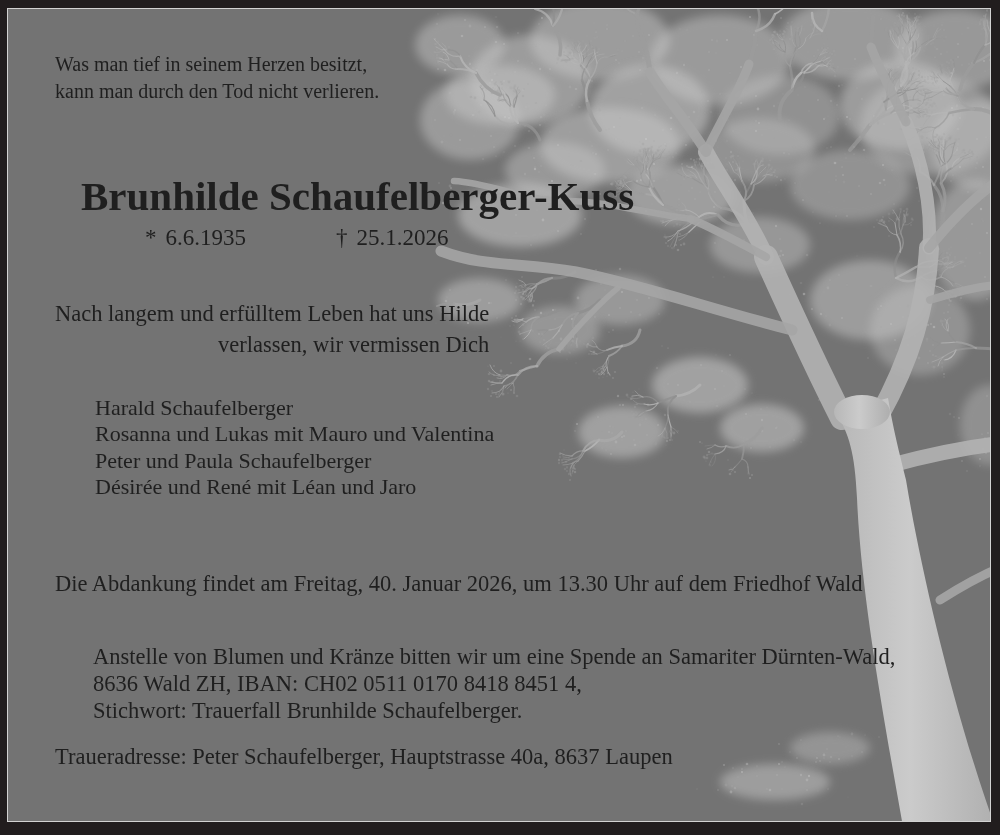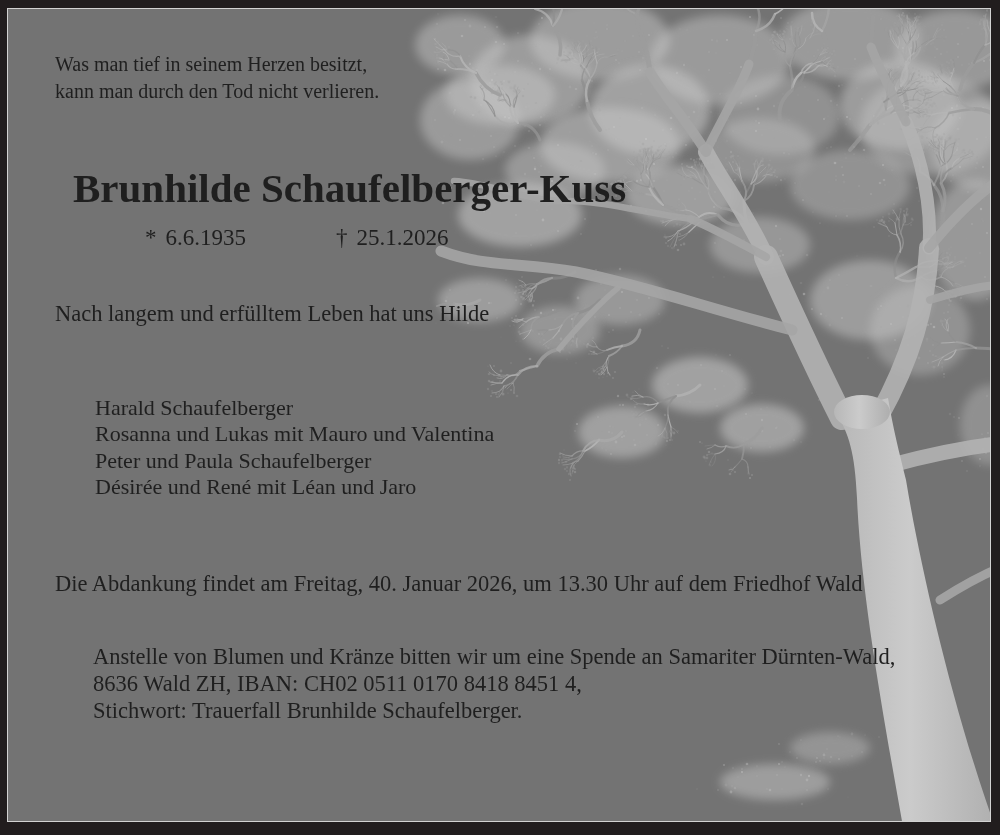--- a/index.html
+++ b/index.html
@@ -8,21 +8,21 @@
     font-family:"Liberation Serif","DejaVu Serif",serif;color:#1f1f1f;
   }
   #tree-svg{position:absolute;left:0;top:0;width:1000px;height:835px;z-index:1;}
   .frame{
     position:absolute;left:0;top:0;right:0;bottom:0;z-index:6;pointer-events:none;
     border-style:solid;border-color:#211d1e;border-width:8px 9px 13px 7px;
   }
   .frame::after{content:"";position:absolute;left:0;top:0;right:0;bottom:0;border:1px solid #d2d2d2;}
   .txt{position:absolute;z-index:3;white-space:nowrap;}
   #epigraph{left:55px;top:51px;font-size:20px;line-height:27px;}
-  #name{left:73px;top:166px;font-size:41px;font-weight:700;line-height:1.08;margin:0;}
+  #name{left:73px;top:166px;font-size:41px;font-weight:700;line-height:1.08;margin:8px;}
   #dates{left:0;top:224px;width:100%;font-size:23px;line-height:1.2;height:30px;}
   #dates .birth{position:absolute;left:145px;}
   #dates .death{position:absolute;left:336px;}
   .sym{margin-right:9px;}
   #intro{left:55px;top:298px;font-size:22.5px;line-height:31px;text-align:right;}
   #mourners{left:95px;top:395px;font-size:22px;line-height:26.3px;}
   #funeral{left:55px;top:568px;font-size:22.5px;line-height:32px;}
   #donation{left:55px;top:643px;font-size:22.5px;line-height:27px;margin-left:38px;}
   #address{left:55px;top:743px;font-size:22.5px;line-height:27px;}
 </style>
@@ -2802,34 +2802,36 @@
 
   <h1 class="txt" id="name">Brunhilde Schaufelberger-Kuss</h1>
 
   <div class="txt" id="dates">
     <span class="birth"><span class="sym">*</span><span>6.6.1935</span></span>
     <span class="death"><span class="sym">†</span><span>25.1.2026</span></span>
   </div>
 
   <div class="txt" id="intro">
     <div>Nach langem und erfülltem Leben hat uns Hilde</div>
+    <div>verlassen, wir vermissen Dich</div>
   </div>
 
   <div class="txt" id="mourners">
     <div>Harald Schaufelberger</div>
     <div>Rosanna und Lukas mit Mauro und Valentina</div>
     <div>Peter und Paula Schaufelberger</div>
     <div>Désirée und René mit Léan und Jaro</div>
   </div>
 
   <div class="txt" id="funeral">
     <div>Die Abdankung findet am Freitag, 40. Januar 2026, um 13.30 Uhr auf dem Friedhof Wald</div>
   </div>
 
   <div class="txt" id="donation">
     <div>Anstelle von Blumen und Kränze bitten wir um eine Spende an Samariter Dürnten-Wald,</div>
     <div>8636 Wald ZH, IBAN: CH02 0511 0170 8418 8451 4,</div>
     <div>Stichwort: Trauerfall Brunhilde Schaufelberger.</div>
   </div>
 
+  <div class="txt" id="address">Traueradresse: Peter Schaufelberger, Hauptstrasse 40a, 8637 Laupen</div>
 
   <div class="frame"></div>
 </div>
 
 </body></html>

